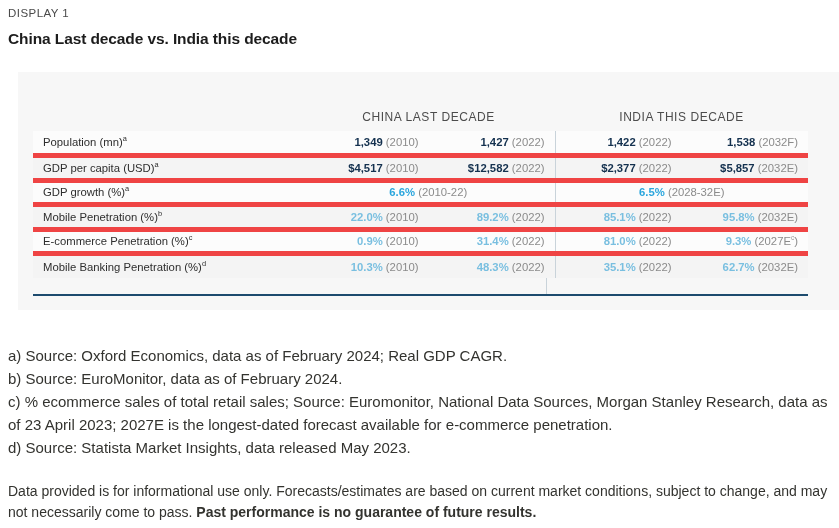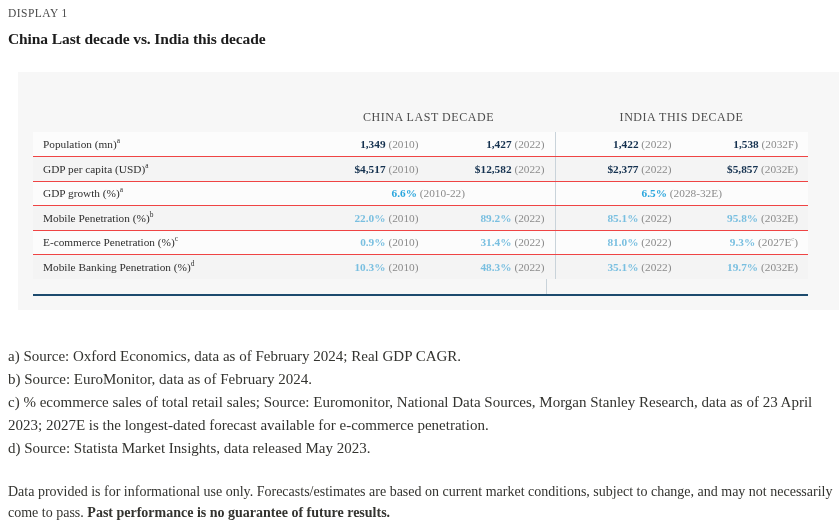--- a/index.html
+++ b/index.html
@@ -4,21 +4,21 @@
 <style>
   * { box-sizing: border-box; }
   html, body {
     margin: 0; padding: 0;
     width: 839px; height: 528px;
     background: #ffffff;
     font-family: "Liberation Sans", sans-serif;
     color: #2a2a2a;
     overflow: hidden;
   }
-  .page { position: relative; width: 839px; height: 528px; font-family: Liberation Serif, serif; }
+  .page { position: relative; width: 839px; height: 528px; }
 
   
   .eyebrow {
     position: absolute; left: 8px; top: 7px;
     font-size: 11.5px; letter-spacing: .45px;
     color: #4a4a4a; font-weight: 400;
   }
   .title {
     position: absolute; left: 8px; top: 30px;
     font-size: 15.5px; font-weight: 700; letter-spacing: -.1px;
@@ -53,21 +53,21 @@
     background: transparent;
   }
   thead th.blank { }
   tbody tr { height: 24.5px; }
   tbody tr:nth-child(odd)  td { background: #fcfcfc; }
   tbody tr:nth-child(even) td { background: #f4f4f4; }
 
   tbody td {
     font-size: 11.3px;
     padding: 0;
-    border-bottom: 1px solid #ef4444;
+    border-bottom: 5px solid #ef4444;
     vertical-align: middle;
     white-space: nowrap;
   }
   tbody tr:last-child td { border-bottom: none; }
 
   td.label {
     color: #2e2e2e;
     padding-left: 10px;
     font-size: 11.3px;
   }
@@ -177,21 +177,21 @@
             <td class="val"><span class="num pct">0.9%</span> <span class="yr">(2010)</span></td>
             <td class="val divL"><span class="num pct">31.4%</span> <span class="yr">(2022)</span></td>
             <td class="val"><span class="num pct">81.0%</span> <span class="yr">(2022)</span></td>
             <td class="val"><span class="num pct">9.3%</span> <span class="yr">(2027E</span><sup class="fnv">c</sup><span class="yr">)</span></td>
           </tr>
           <tr>
             <td class="label">Mobile Banking Penetration (%)<sup class="fn">d</sup></td>
             <td class="val"><span class="num pct">10.3%</span> <span class="yr">(2010)</span></td>
             <td class="val divL"><span class="num pct">48.3%</span> <span class="yr">(2022)</span></td>
             <td class="val"><span class="num pct">35.1%</span> <span class="yr">(2022)</span></td>
-            <td class="val"><span class="num pct">19.7%</span> <span class="yr">(2032E)</span></td>
+            <td class="val"><span class="num pct">62.7%</span> <span class="yr">(2032E)</span></td>
           </tr>
         </tbody>
     </table>
   </div>
 
   <div class="notes">
     <p>a) Source: Oxford Economics, data as of February 2024; Real GDP CAGR.</p>
     <p>b) Source: EuroMonitor, data as of February 2024.</p>
     <p>c) % ecommerce sales of total retail sales; Source: Euromonitor, National Data Sources, Morgan Stanley Research, data as of 23 April 2023; 2027E is the longest-dated forecast available for e-commerce penetration.</p>
     <p>d) Source: Statista Market Insights, data released May 2023.</p>

